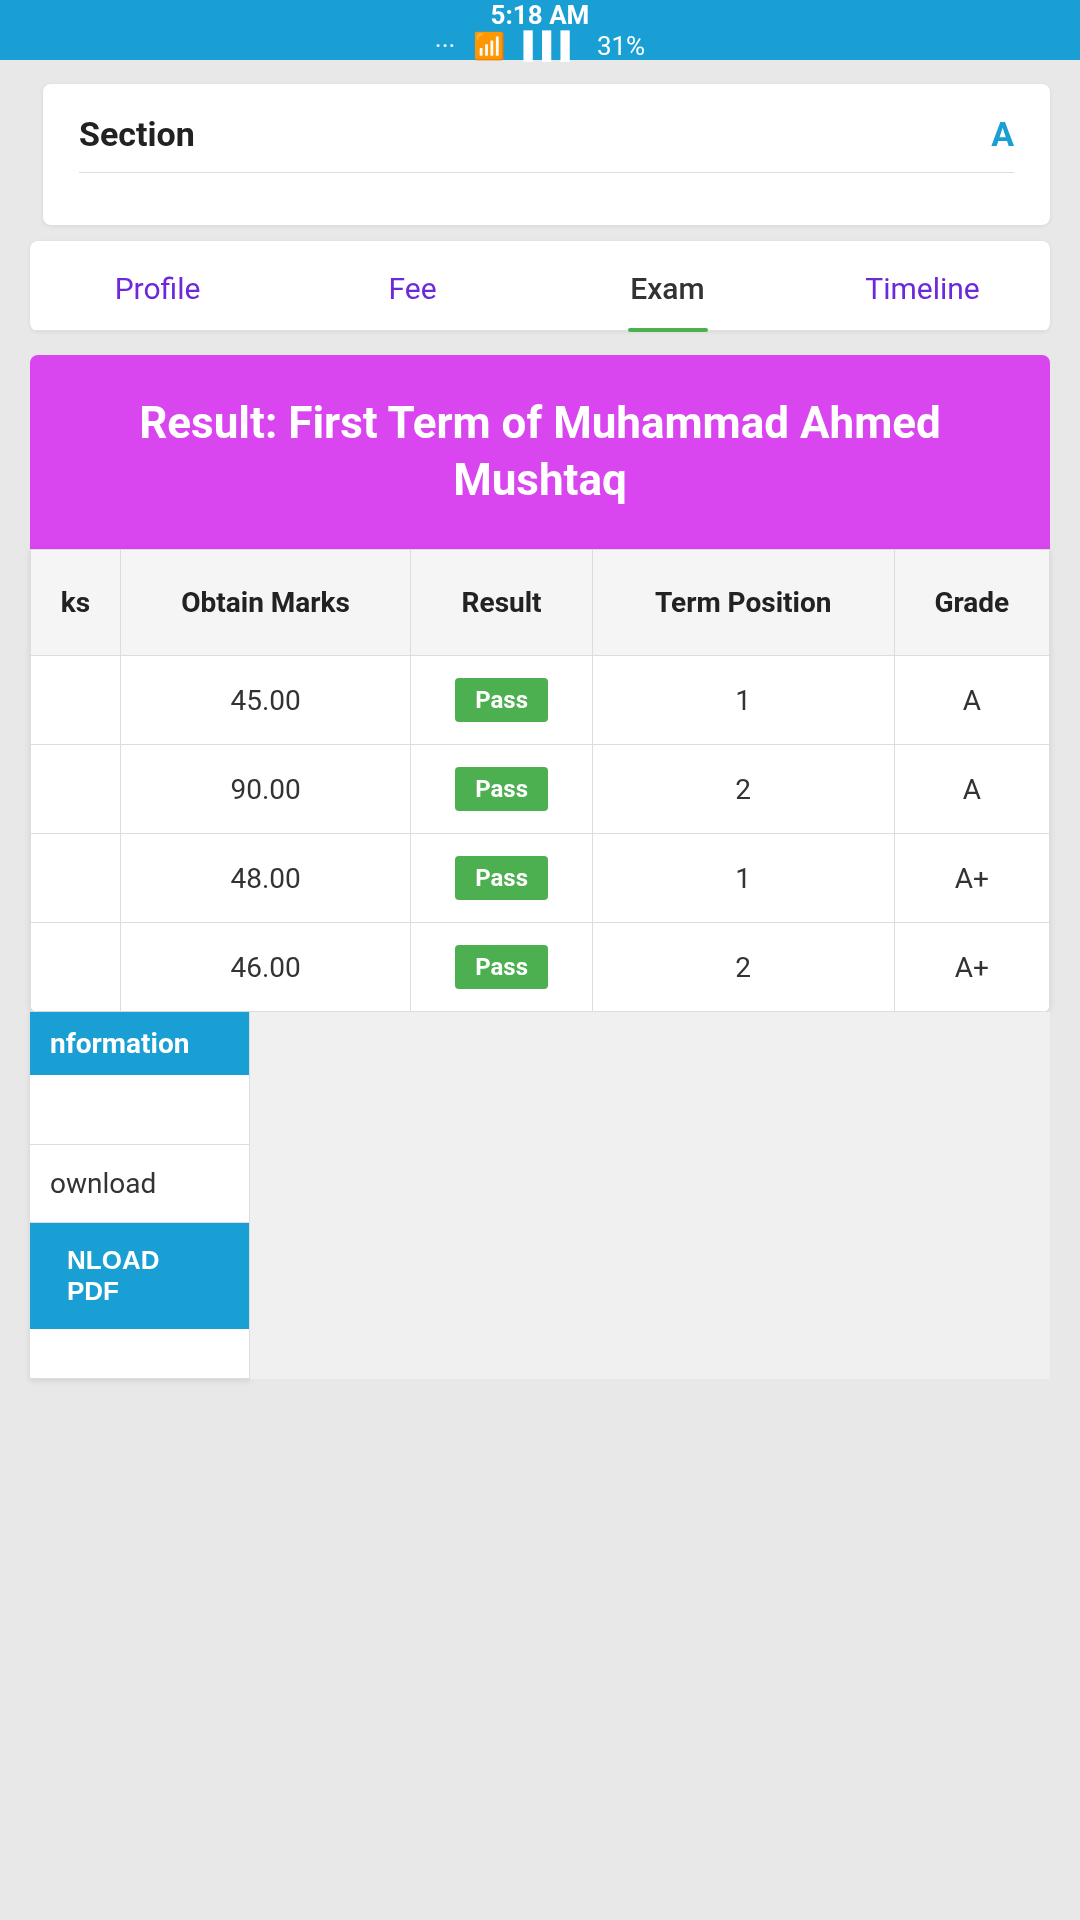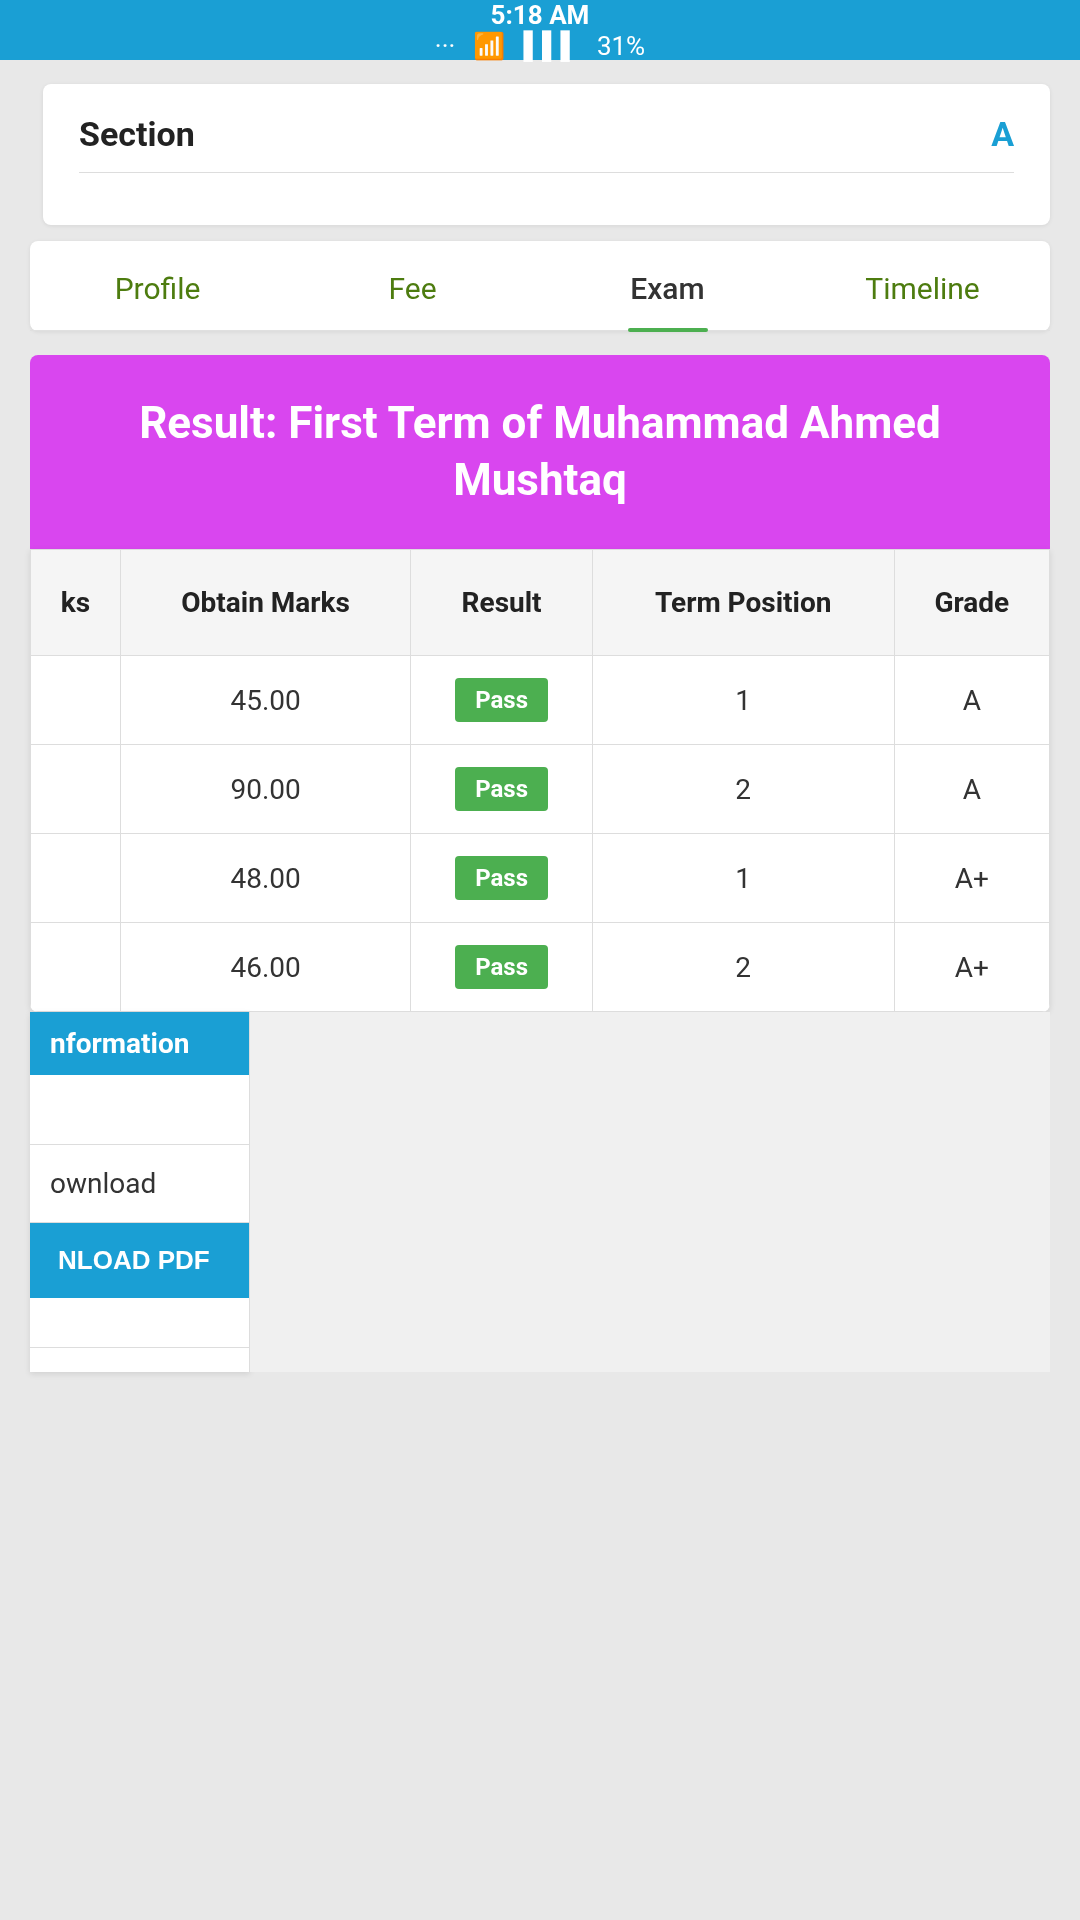--- a/index.html
+++ b/index.html
@@ -77,21 +77,21 @@
     .tabs-container {
       display: flex;
       border-bottom: 1px solid #e0e0e0;
       position: relative;
     }
     .tab-item {
       flex: 1;
       text-align: center;
       padding: 30px 0 24px;
       font-size: 30px;
-      color: #4d7c0f;
+      color: #6d28d9;
       cursor: pointer;
       position: relative;
     }
     .tab-item.active {
       color: #333;
       font-weight: 500;
     }
     .tab-item.active::after {
       content: '';
       position: absolute;
@@ -190,21 +190,21 @@
     }
     .download-label {
       padding: 22px 20px;
       font-size: 28px;
       color: #333;
       border-bottom: 1px solid #ddd;
     }
     .download-pdf-btn {
       background: #1a9fd4;
       color: white;
-      padding: 22px 28px;
+      padding: 22px 37px;
       font-size: 26px;
       font-weight: bold;
       cursor: pointer;
       border: none;
       width: 100%;
       text-align: left;
     }
     .btn-spacer {
       height: 50px;
       border-bottom: 1px solid #ddd;

